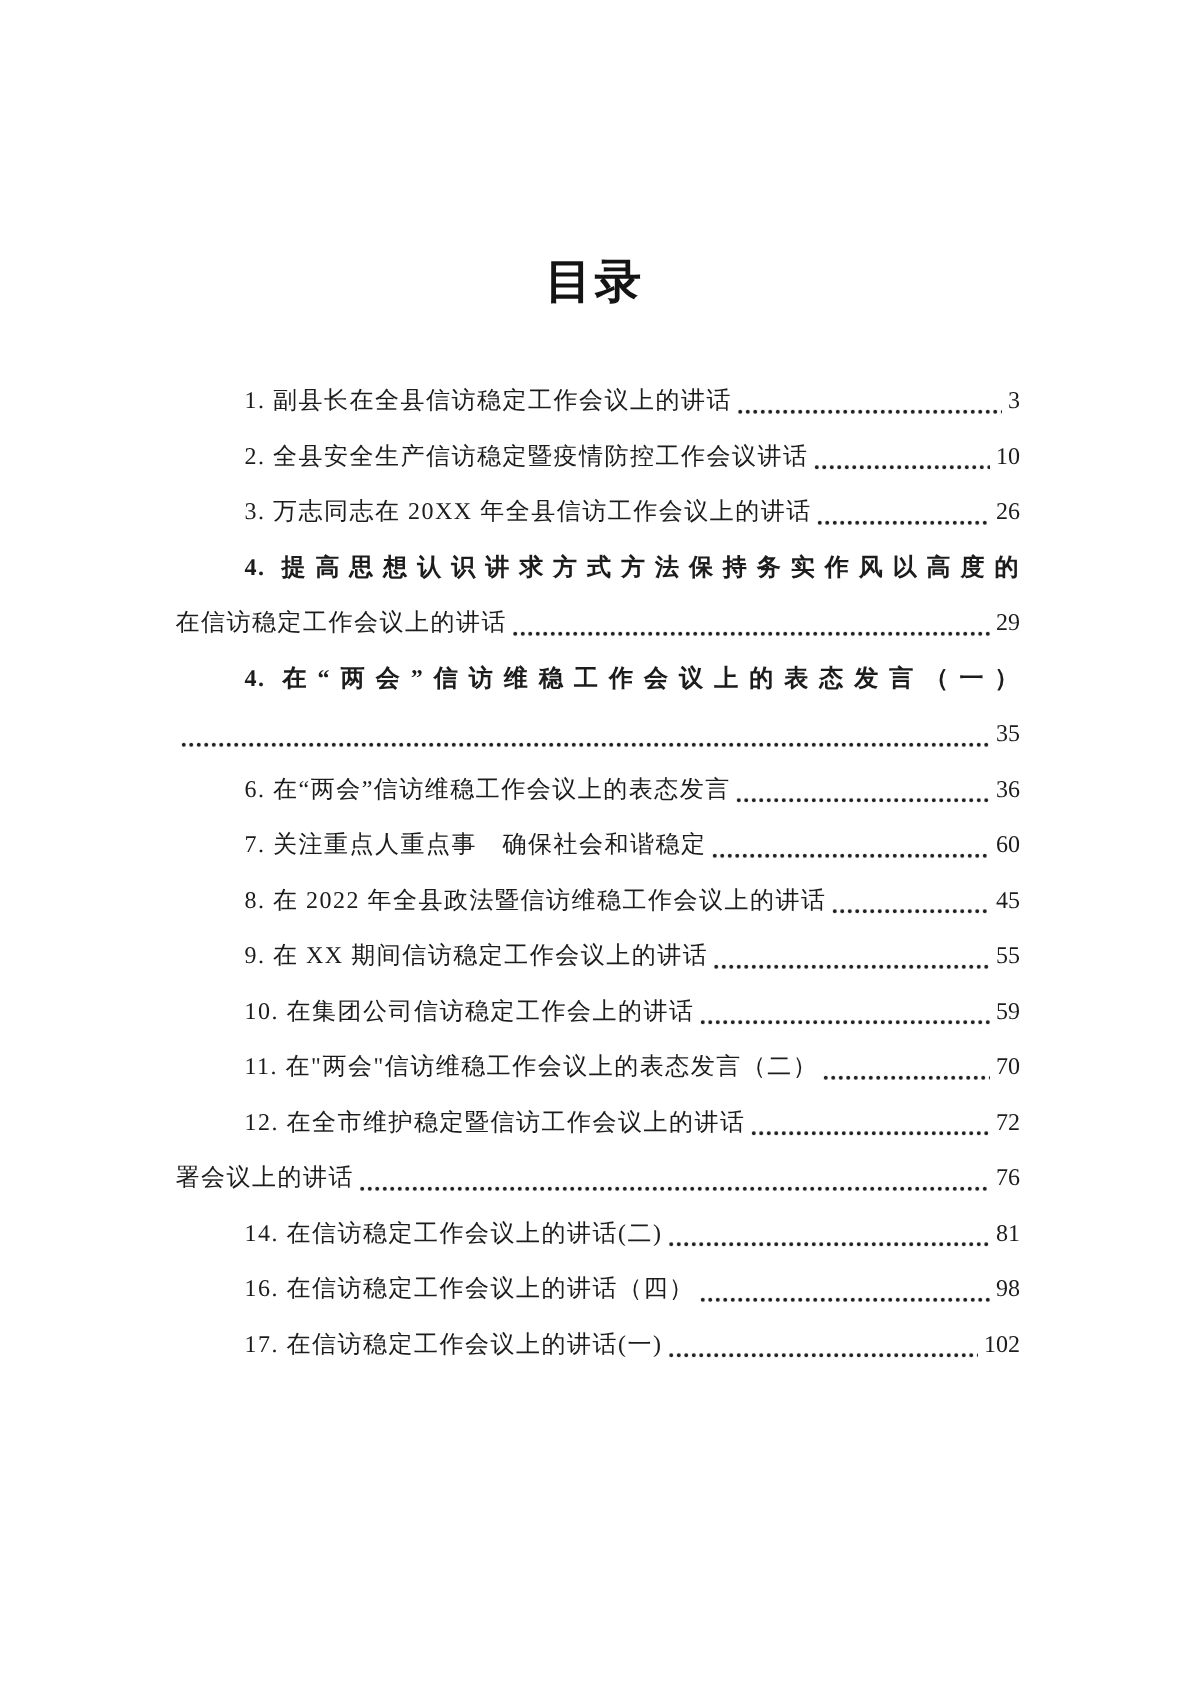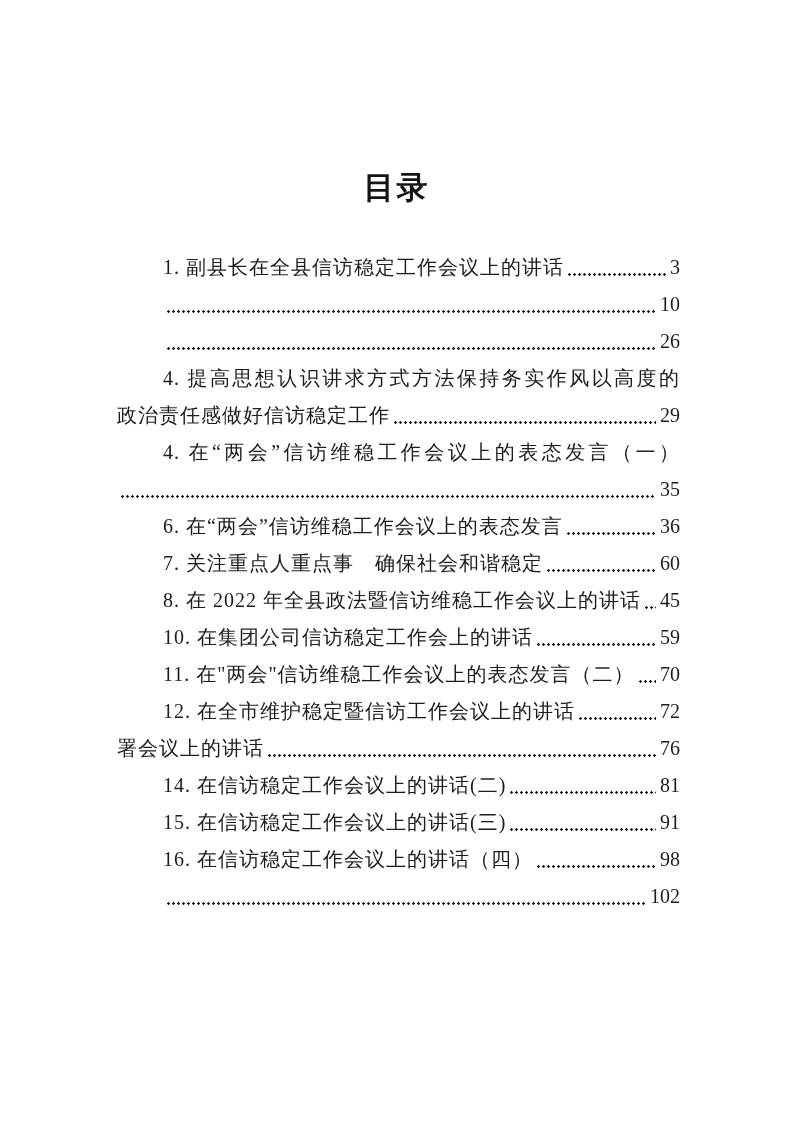--- a/index.html
+++ b/index.html
@@ -19,33 +19,34 @@
     font-family: "Liberation Sans", "DejaVu Sans", sans-serif;
     font-weight: 700;
     font-size: 31px;
     line-height: 46px;
     letter-spacing: 2px;
     color: #141414;
   }
   .toc {
     margin: 38px 0 13px 117px;
     width: 563px;
-    font-size: 20px;
+    font-size: 16px;
   }
   .line {
     display: flex;
     align-items: flex-end;
     height: 37px;
     line-height: 37px;
     white-space: nowrap;
   }
   .line.jf {
     display: block;
     text-align: justify;
     text-align-last: justify;
+    font-weight: bold;
   }
   .ind { padding-left: 46px; box-sizing: border-box; }
   .t { letter-spacing: 1px; }
   .leader {
     flex: 1 1 auto;
     height: 37px;
     margin: 0 2px 0 3px;
     background-image: radial-gradient(circle, #1f1f1f 1.05px, rgba(0,0,0,0) 1.5px);
     background-size: 5px 5px;
     background-repeat: repeat-x;
@@ -62,35 +63,37 @@
 
   <div class="toc">
 
     <div class="line ind">
       <span class="t">1. 副县长在全县信访稳定工作会议上的讲话</span>
       <span class="leader"></span>
       <span class="pg">3</span>
     </div>
 
     <div class="line ind">
+      <span class="t">2. 全县安全生产信访稳定暨疫情防控工作会议讲话</span>
       <span class="leader"></span>
       <span class="pg">10</span>
     </div>
 
     <div class="line ind">
+      <span class="t">3. 万志同志在 20XX 年全县信访工作会议上的讲话</span>
       <span class="leader"></span>
       <span class="pg">26</span>
     </div>
 
     <div class="line jf ind">
       <span class="t">4. 提高思想认识讲求方式方法保持务实作风以高度的</span>
     </div>
 
     <div class="line">
-      <span class="t">政治责任感做好信访稳定工作</span>
+      <span class="t">在信访稳定工作会议上的讲话</span>
       <span class="leader"></span>
       <span class="pg">29</span>
     </div>
 
     <div class="line jf ind">
       <span class="t">4. 在“两会”信访维稳工作会议上的表态发言（一）</span>
     </div>
 
     <div class="line">
       <span class="leader"></span>
@@ -108,20 +111,25 @@
       <span class="leader"></span>
       <span class="pg">60</span>
     </div>
 
     <div class="line ind">
       <span class="t">8. 在 2022 年全县政法暨信访维稳工作会议上的讲话</span>
       <span class="leader"></span>
       <span class="pg">45</span>
     </div>
 
+    <div class="line ind">
+      <span class="t">9. 在 XX 期间信访稳定工作会议上的讲话</span>
+      <span class="leader"></span>
+      <span class="pg">55</span>
+    </div>
 
     <div class="line ind">
       <span class="t">10. 在集团公司信访稳定工作会上的讲话</span>
       <span class="leader"></span>
       <span class="pg">59</span>
     </div>
 
     <div class="line ind">
       <span class="t">11. 在"两会"信访维稳工作会议上的表态发言（二）</span>
       <span class="leader"></span>
@@ -140,31 +148,27 @@
       <span class="leader"></span>
       <span class="pg">76</span>
     </div>
 
     <div class="line ind">
       <span class="t">14. 在信访稳定工作会议上的讲话(二)</span>
       <span class="leader"></span>
       <span class="pg">81</span>
     </div>
 
-    <div class="line ind">
-      <span class="t">15. 在信访稳定工作会议上的讲话(三)</span>
-      <span class="leader"></span>
-      <span class="pg">91</span>
-    </div>
 
     <div class="line ind">
       <span class="t">16. 在信访稳定工作会议上的讲话（四）</span>
       <span class="leader"></span>
       <span class="pg">98</span>
     </div>
 
     <div class="line ind">
+      <span class="t">17. 在信访稳定工作会议上的讲话(一)</span>
       <span class="leader"></span>
       <span class="pg">102</span>
     </div>
 
   </div>
 </div>
 
 </body></html>

